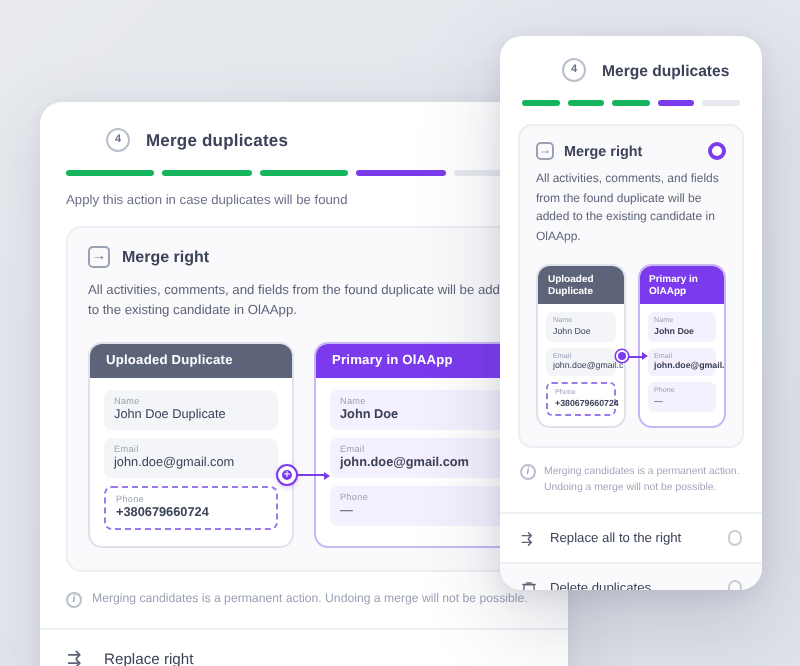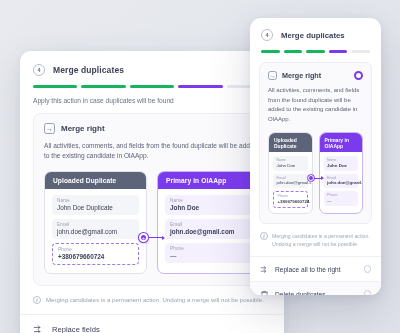--- a/index.html
+++ b/index.html
@@ -16,21 +16,21 @@
   .desktop-card {
     position: absolute;
     left: 20px; top: 51px;
     width: 264px; height: 300px;
     background: #ffffff;
     border-radius: 11px;
     box-shadow: 0 10px 34px rgba(60,66,94,0.14), 0 2px 8px rgba(60,66,94,0.06);
     overflow: hidden;
   }
   .dk-head { padding: 13px 13px 0 13px; }
-  .dk-title-row { display: flex; align-items: center; gap: 8px; }
+  .dk-title-row { display: flex; align-items: center; gap: 8px; margin-left: 20px; }
   .step-badge {
     width: 12px; height: 12px; border-radius: 50%;
     border: 1px solid #b9bfcd; color: #69718a;
     font-size: 5.5px; display: flex; align-items: center; justify-content: center;
     font-weight: 600; flex: none;
   }
   .dk-title { font-size: 8.5px; color: #3c4258; font-weight: 600; letter-spacing: .1px; }
 
   .progress { display: flex; gap: 4px; margin-top: 9px; }
   .seg { height: 3px; border-radius: 2px; flex: 1; }
@@ -240,21 +240,21 @@
   </div>
 
   <div class="opt-list">
     <div class="opt">
       <span class="opt-ico">
         <svg viewBox="0 0 16 16" fill="none" stroke="currentColor" stroke-width="1.3" stroke-linecap="round" stroke-linejoin="round">
           <path d="M2 5h8M7.5 2.5L10 5 7.5 7.5"></path>
             <path d="M2 11h8M7.5 8.5L10 11 7.5 13.5"></path>
         </svg>
       </span>
-      <span class="opt-label">Replace fields</span>
+      <span class="opt-label">Replace right</span>
     </div>
 
   </div>
 </div>
 
 <div class="mobile-card">
   <div class="mb-head">
     <div class="dk-title-row">
       <span class="step-badge">4</span>
       <span class="mb-title">Merge duplicates</span>

